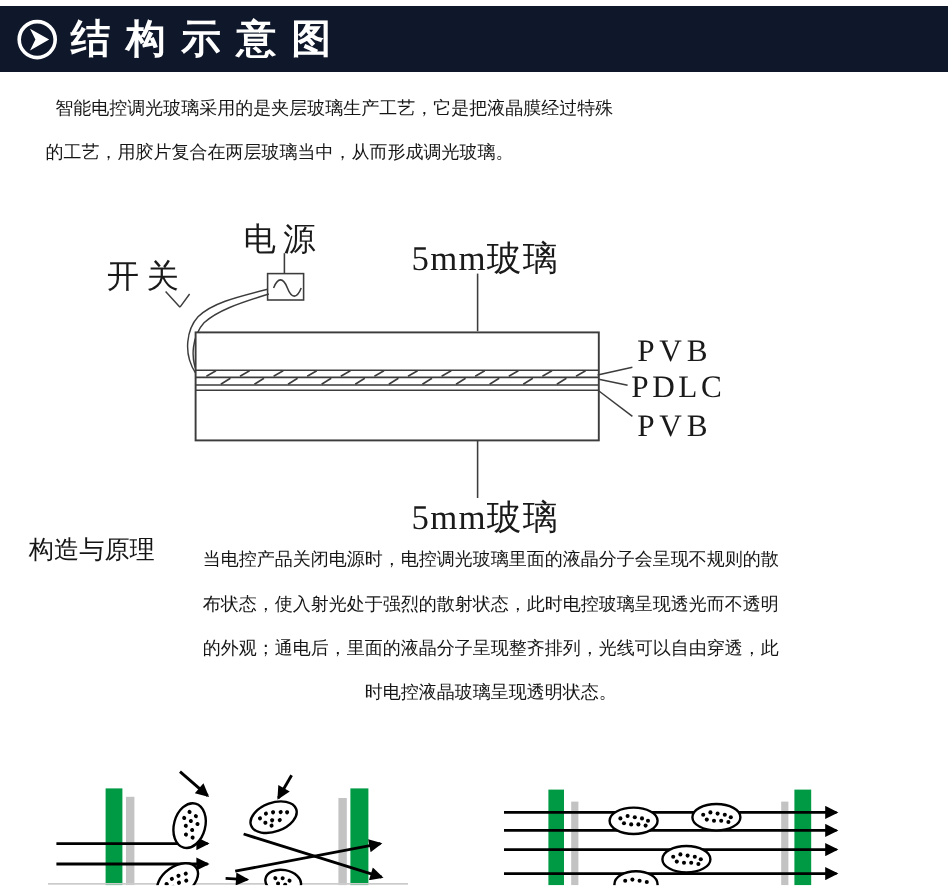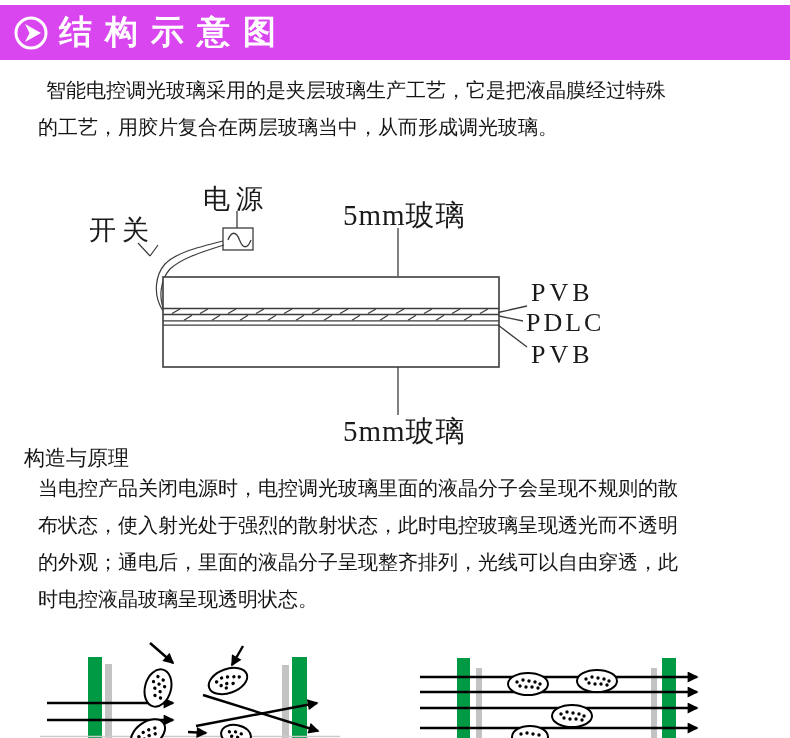--- a/index.html
+++ b/index.html
@@ -1,27 +1,27 @@
 <!DOCTYPE html>
 <html><head>
 <meta charset="utf-8">
 <style>
   html,body{margin:0;padding:0;background:#fff;}
   .page{position:relative;width:790px;height:738px;background:#fff;overflow:hidden;
         font-family:"Liberation Sans","DejaVu Sans",sans-serif;color:#111;}
-  .banner{position:absolute;left:0;top:5px;width:790px;height:55px;background:#d946ef;
+  .banner{position:absolute;left:0;top:5px;width:790px;height:55px;background:#0f172a;
           display:flex;align-items:center;}
   .banner-icon{margin-left:13px;flex:0 0 auto;}
   .banner-title{color:#fff;font-size:33px;font-weight:bold;letter-spacing:13px;margin-left:10px;
                 font-family:"Liberation Sans","DejaVu Sans",sans-serif;}
-  .para{position:absolute;left:38px;width:742px;font-size:20px;line-height:37px;
+  .para{position:absolute;left:38px;width:742px;font-size:15px;line-height:37px;
         white-space:pre-line;text-indent:8px;color:#151515;}
   .para1{top:72px;}
   .heading{position:absolute;left:24px;top:444px;font-size:21px;color:#151515;}
-  .para2{top:470px;text-indent:0;}
+  .para2{top:448px;text-indent:0;text-align:center;}
   .main-diagram{position:absolute;left:0;top:175px;}
   .fig{position:absolute;top:640px;}
   .fig-left{left:40px;}
   .fig-right{left:405px;}
   svg text.dlabel{fill:#1a1a1a;font-family:"Liberation Serif","DejaVu Serif",serif;}
   svg .thin{stroke:#3c3c3c;stroke-width:1.3;fill:none;}
   svg .wire{stroke:#3c3c3c;stroke-width:1.2;fill:none;}
 </style>
 </head>
 <body>

